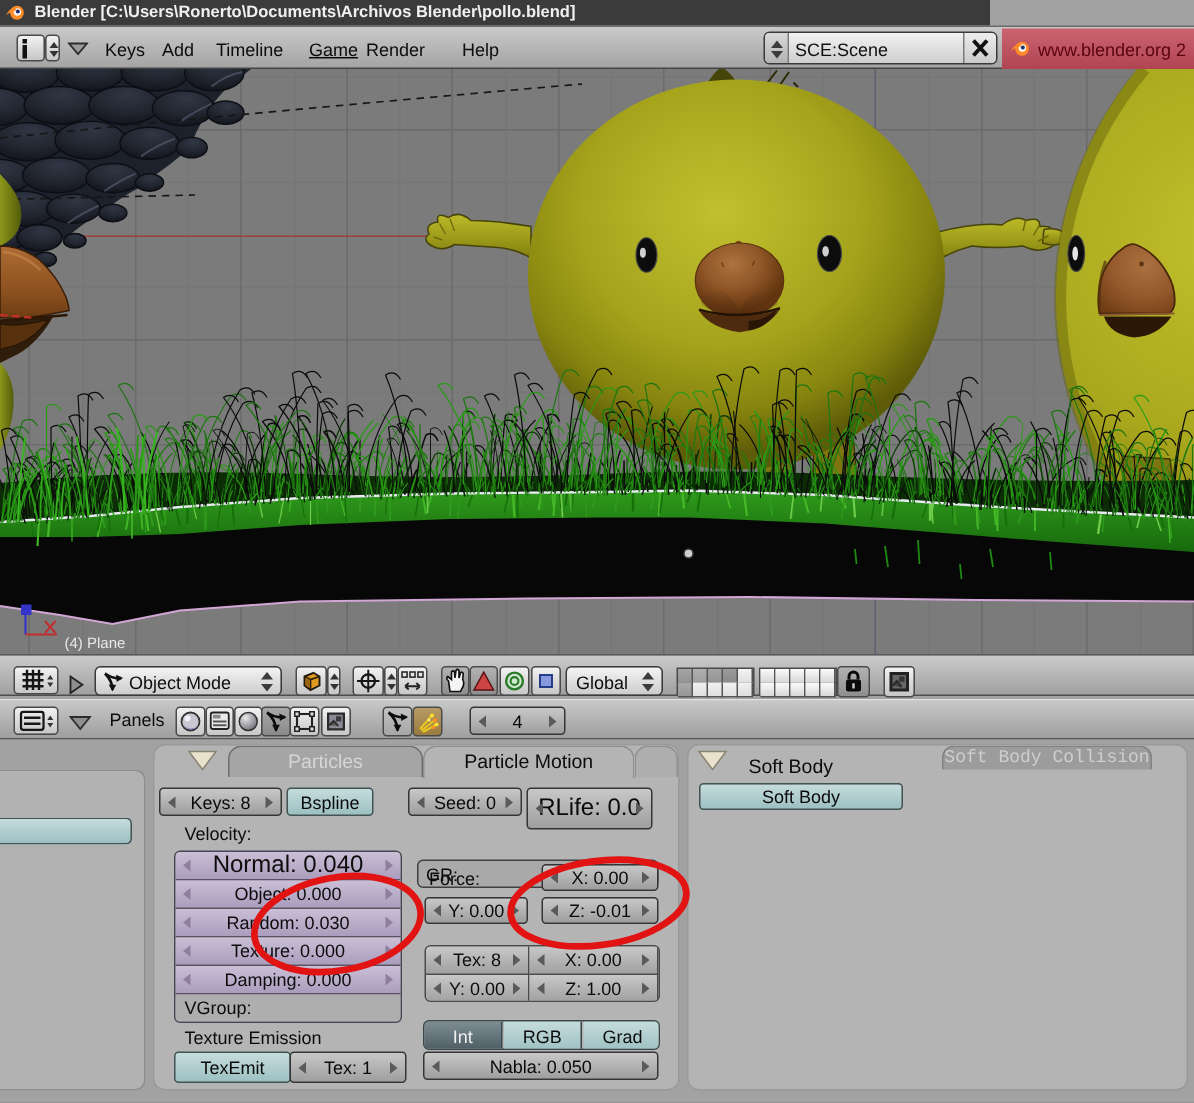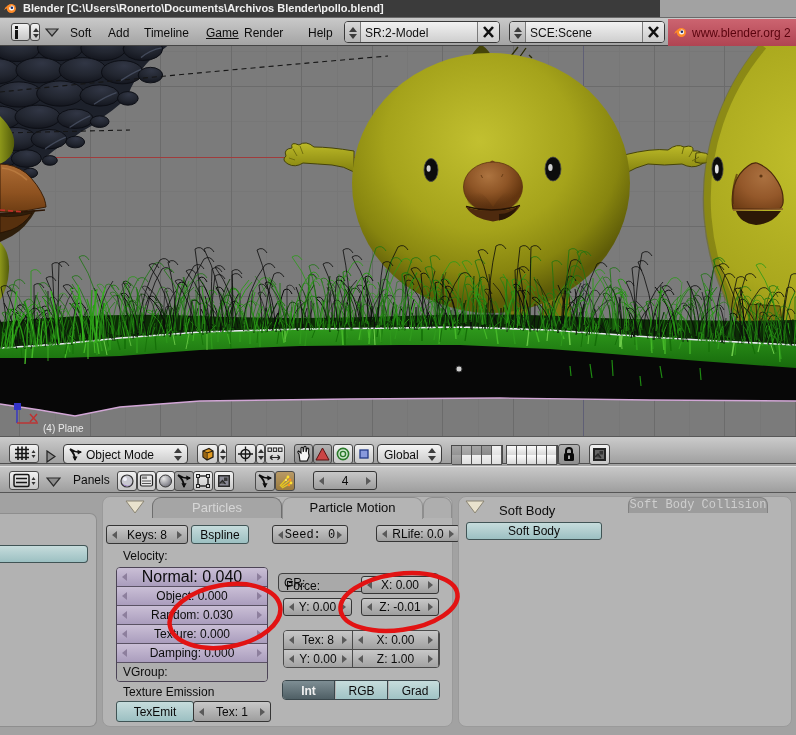--- a/index.html
+++ b/index.html
@@ -35,38 +35,26 @@
    <div class="abs" style="left:3px;top:6px;width:3px;height:9px;background:#111;"></div>
    <div class="abs" style="left:3px;top:2px;width:3px;height:3px;background:#111;"></div>
  </div>
  <div class="hbtn" style="left:30px;top:5px;width:10px;height:18px;">
    <div class="abs" style="left:2px;top:4px;width:0;height:0;border-left:3px solid transparent;border-right:3px solid transparent;border-bottom:4px solid #333;"></div>
    <div class="abs" style="left:2px;top:10px;width:0;height:0;border-left:3px solid transparent;border-right:3px solid transparent;border-top:4px solid #333;"></div>
  </div>
  <svg class="abs" style="left:45px;top:10px" width="14" height="9" viewBox="0 0 14 9">
       <polygon points="1,1 13,1 7,8" fill="#9a9a9a" stroke="#2c2c2c" stroke-width="1.2"></polygon>
     </svg>
- <div class="lbl" style="left:70px;top:8px;">Soft</div>
+ <div class="lbl" style="left:70px;top:8px;">Keys</div>
  <div class="lbl" style="left:108px;top:8px;">Add</div>
  <div class="lbl" style="left:144px;top:8px;">Timeline</div>
  <div class="lbl" style="left:206px;top:8px;text-decoration:underline;">Game</div>
  <div class="lbl" style="left:244px;top:8px;">Render</div>
  <div class="lbl" style="left:308px;top:8px;">Help</div>
- <div class="abs" style="left:344px;top:3px;width:156px;height:22px;border:1px solid #3a3a3a;border-radius:4px;background:linear-gradient(#f2f2f2,#cecece);overflow:hidden;">
-  <div class="abs" style="left:0;top:0;width:16px;height:22px;background:linear-gradient(#d8d8d8,#b0b0b0);border-right:1px solid #7a7a7a;">
-    <div class="abs" style="left:4px;top:5px;width:0;height:0;border-left:4px solid transparent;border-right:4px solid transparent;border-bottom:5px solid #3c3c3c;"></div>
-    <div class="abs" style="left:4px;top:12px;width:0;height:0;border-left:4px solid transparent;border-right:4px solid transparent;border-top:5px solid #3c3c3c;"></div>
-  </div>
-  <div class="abs" style="left:20px;top:4px;font-size:12px;color:#101010;">SR:2-Model</div>
-  <div class="abs" style="left:132px;top:0;width:24px;height:22px;border-left:1px solid #7a7a7a;background:linear-gradient(#ececec,#c8c8c8);">
-    <svg width="22" height="21" viewBox="0 0 22 21">
-          <path d="M6 5 L15 15 M15 5 L6 15" stroke="#111" stroke-width="2.6"></path>
-        </svg>
-  </div>
- </div>
     <div class="abs" style="left:509px;top:3px;width:156px;height:22px;border:1px solid #3a3a3a;border-radius:4px;background:linear-gradient(#f2f2f2,#cecece);overflow:hidden;">
   <div class="abs" style="left:0;top:0;width:16px;height:22px;background:linear-gradient(#d8d8d8,#b0b0b0);border-right:1px solid #7a7a7a;">
     <div class="abs" style="left:4px;top:5px;width:0;height:0;border-left:4px solid transparent;border-right:4px solid transparent;border-bottom:5px solid #3c3c3c;"></div>
     <div class="abs" style="left:4px;top:12px;width:0;height:0;border-left:4px solid transparent;border-right:4px solid transparent;border-top:5px solid #3c3c3c;"></div>
   </div>
   <div class="abs" style="left:20px;top:4px;font-size:12px;color:#101010;">SCE:Scene</div>
   <div class="abs" style="left:132px;top:0;width:24px;height:22px;border-left:1px solid #7a7a7a;background:linear-gradient(#ececec,#c8c8c8);">
     <svg width="22" height="21" viewBox="0 0 22 21">
           <path d="M6 5 L15 15 M15 5 L6 15" stroke="#111" stroke-width="2.6"></path>
         </svg>
@@ -1677,26 +1665,26 @@
 <div class="abs" style="left:49px;top:0px;width:130px;height:21px;background:#a5a5a5;border:1px solid #6e6e6e;border-bottom:none;border-radius:9px 9px 0 0;color:#d6d6d6;font-size:13px;text-align:center;line-height:20px;">Particles</div>
 <div class="abs" style="left:320px;top:0px;width:29px;height:21px;background:#aeaeae;border:1px solid #8e8e8e;border-bottom:none;border-radius:9px 9px 0 0;"></div>
 <div class="numbtn " style="left:3px;top:28px;width:82px;height:19px;font-size:12px;">
         <div class="la"></div>
         <div class="ra"></div>
         <span>Keys: 8</span>
       </div>
 <div class="numbtn teal" style="left:88px;top:28px;width:58px;height:19px;">
         <span>Bspline</span>
       </div>
-<div class="numbtn " style="left:169px;top:28px;width:76px;height:19px;font-size:12px;font-family:Liberation Mono, monospace;">
+<div class="numbtn " style="left:169px;top:28px;width:76px;height:19px;font-size:12px;">
         <div class="la"></div>
         <div class="ra"></div>
         <span>Seed: 0</span>
       </div>
-<div class="numbtn " style="left:248px;top:28px;width:84px;height:17px;font-size:12px;margin-left:25px;">
+<div class="numbtn " style="left:248px;top:28px;width:84px;height:28px;font-size:16px;">
         <div class="la"></div>
         <div class="ra"></div>
         <span>RLife: 0.0</span>
       </div>
 <div class="lbl" style="left:20px;top:52px;">Velocity:</div>
 <div class="abs" style="left:13px;top:70px;width:152px;height:115px;border:1px solid #4c4456;border-radius:4px;overflow:hidden;">
         <div class="abs" style="left:0;top:0px;width:150px;height:19px;background:linear-gradient(#cabfd6,#aa9dbd);border-bottom:1px solid #5a5264;color:#0c0c0c;font-size:16px;display:flex;align-items:center;justify-content:center;">
 <div class="la" style="border-right-color:#8d7f9d;"></div>
           <div class="ra" style="border-left-color:#8d7f9d;"></div>
           <span>Normal: 0.040</span>
@@ -1765,24 +1753,29 @@
           <div class="ra"></div>
           <span>Y: 0.00</span>
         </div>
         <div class="abs" style="left:69px;top:19px;width:86px;height:19px;background:linear-gradient(#c8c8c8,#a0a0a0);border-right:1px solid #4a4a4a;border-bottom:1px solid #4a4a4a;color:#0c0c0c;font-size:12px;display:flex;align-items:center;justify-content:center;">
 <div class="la"></div>
           <div class="ra"></div>
           <span>Z: 1.00</span>
         </div>
       </div>
 <div class="abs" style="left:179px;top:183px;width:158px;height:20px;border:1px solid #39464b;border-radius:4px;overflow:hidden;">
-<div class="abs" style="left:0;top:0;width:52px;height:20px;background:linear-gradient(#7e8e94,#4a5a60);color:#f0f0f0;font-size:12px;display:flex;align-items:center;justify-content:center;border-right:1px solid #39464b;font-weight:bold;">Int</div>
+<div class="abs" style="left:0;top:0;width:52px;height:20px;background:linear-gradient(#7e8e94,#4a5a60);color:#f0f0f0;font-size:12px;display:flex;align-items:center;justify-content:center;border-right:1px solid #39464b;">Int</div>
 <div class="abs" style="left:53px;top:0;width:52px;height:20px;background:linear-gradient(#c6dcdc,#9cc0c2);color:#0c0c0c;font-size:12px;display:flex;align-items:center;justify-content:center;border-right:1px solid #39464b;">RGB</div>
 <div class="abs" style="left:106px;top:0;width:52px;height:20px;background:linear-gradient(#c6dcdc,#9cc0c2);color:#0c0c0c;font-size:12px;display:flex;align-items:center;justify-content:center;">Grad</div>
 </div>
+<div class="numbtn " style="left:179px;top:204px;width:157px;height:19px;font-size:12px;">
+        <div class="la"></div>
+        <div class="ra"></div>
+        <span>Nabla: 0.050</span>
+      </div>
 </div>
 <div class="abs" style="left:458px;top:3px;width:334px;height:231px;background:#b4b4b4;border-radius:8px;border:1px solid #9a9a9a;">
 <svg class="abs" style="left:6px;top:3px" width="20" height="14" viewBox="0 0 20 14">
         <polygon points="1,1 19,1 10,13" fill="#e9e2cd" stroke="#8a8474" stroke-width="1"></polygon>
       </svg>
 <div class="lbl" style="left:40px;top:6px;font-size:13px;">Soft Body</div>
 <div class="abs" style="left:169px;top:0px;width:140px;height:16px;background:#9c9c9c;border:1px solid #828282;border-bottom:none;border-radius:8px 8px 0 0;color:#cecece;font-size:12px;text-align:center;line-height:15px;font-family:Liberation Mono, monospace;">Soft Body Collision</div>
 <div class="numbtn teal" style="left:7px;top:25px;width:136px;height:18px;">
         <span>Soft Body</span>
       </div>

